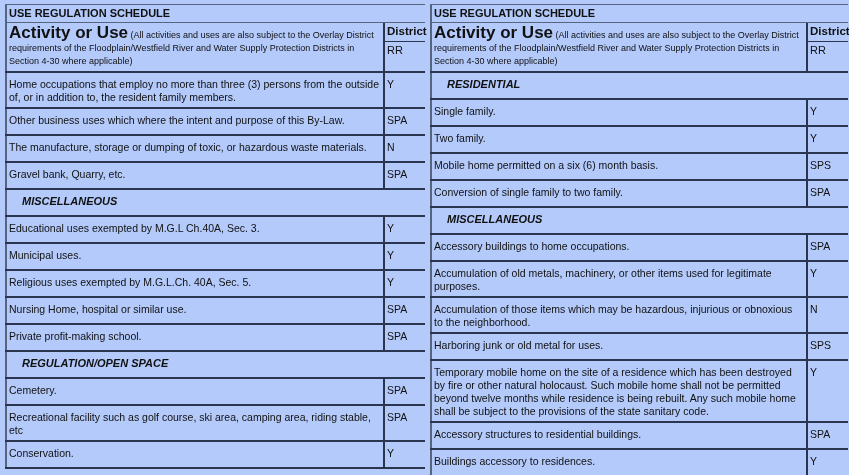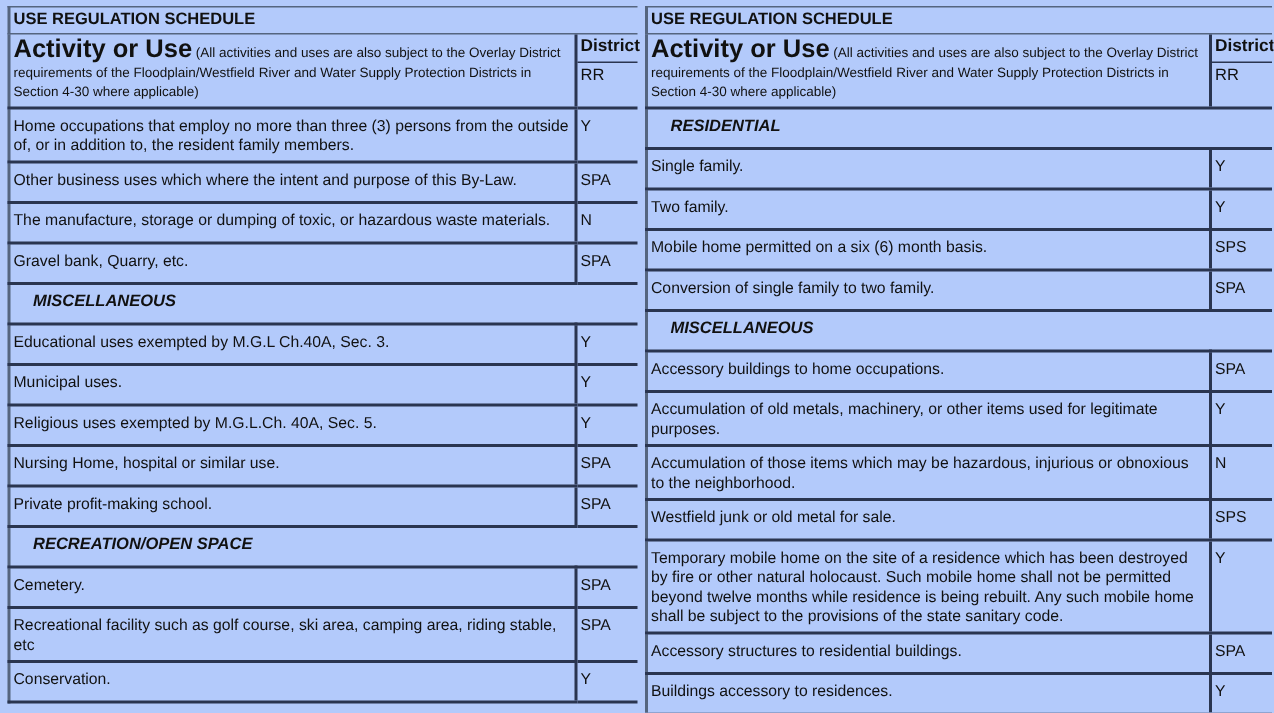--- a/index.html
+++ b/index.html
@@ -100,21 +100,21 @@
         </tr>
         <tr class="row">
           <td class="use">Nursing Home, hospital or similar use.</td>
           <td class="dist">SPA</td>
         </tr>
         <tr class="row">
           <td class="use">Private profit-making school.</td>
           <td class="dist">SPA</td>
         </tr>
         <tr class="section">
-          <td class="use" colspan="2">RECREATION/OPEN SPACE</td>
+          <td class="use" colspan="2">REGULATION/OPEN SPACE</td>
         </tr>
         <tr class="row">
           <td class="use">Cemetery.</td>
           <td class="dist">SPA</td>
         </tr>
         <tr class="row">
           <td class="use">Recreational facility such as golf course, ski area, camping area, riding stable, etc</td>
           <td class="dist">SPA</td>
         </tr>
         <tr class="row">
@@ -164,21 +164,21 @@
         </tr>
         <tr class="row">
           <td class="use">Accumulation of old metals, machinery, or other items used for legitimate purposes.</td>
           <td class="dist">Y</td>
         </tr>
         <tr class="row">
           <td class="use">Accumulation of those items which may be hazardous, injurious or obnoxious to the neighborhood.</td>
           <td class="dist">N</td>
         </tr>
         <tr class="row">
-          <td class="use">Westfield junk or old metal for sale.</td>
+          <td class="use">Harboring junk or old metal for uses.</td>
           <td class="dist">SPS</td>
         </tr>
         <tr class="row">
           <td class="use">Temporary mobile home on the site of a residence which has been destroyed by fire or other natural holocaust. Such mobile home shall not be permitted beyond twelve months while residence is being rebuilt. Any such mobile home shall be subject to the provisions of the state sanitary code.</td>
           <td class="dist">Y</td>
         </tr>
         <tr class="row">
           <td class="use">Accessory structures to residential buildings.</td>
           <td class="dist">SPA</td>
         </tr>

